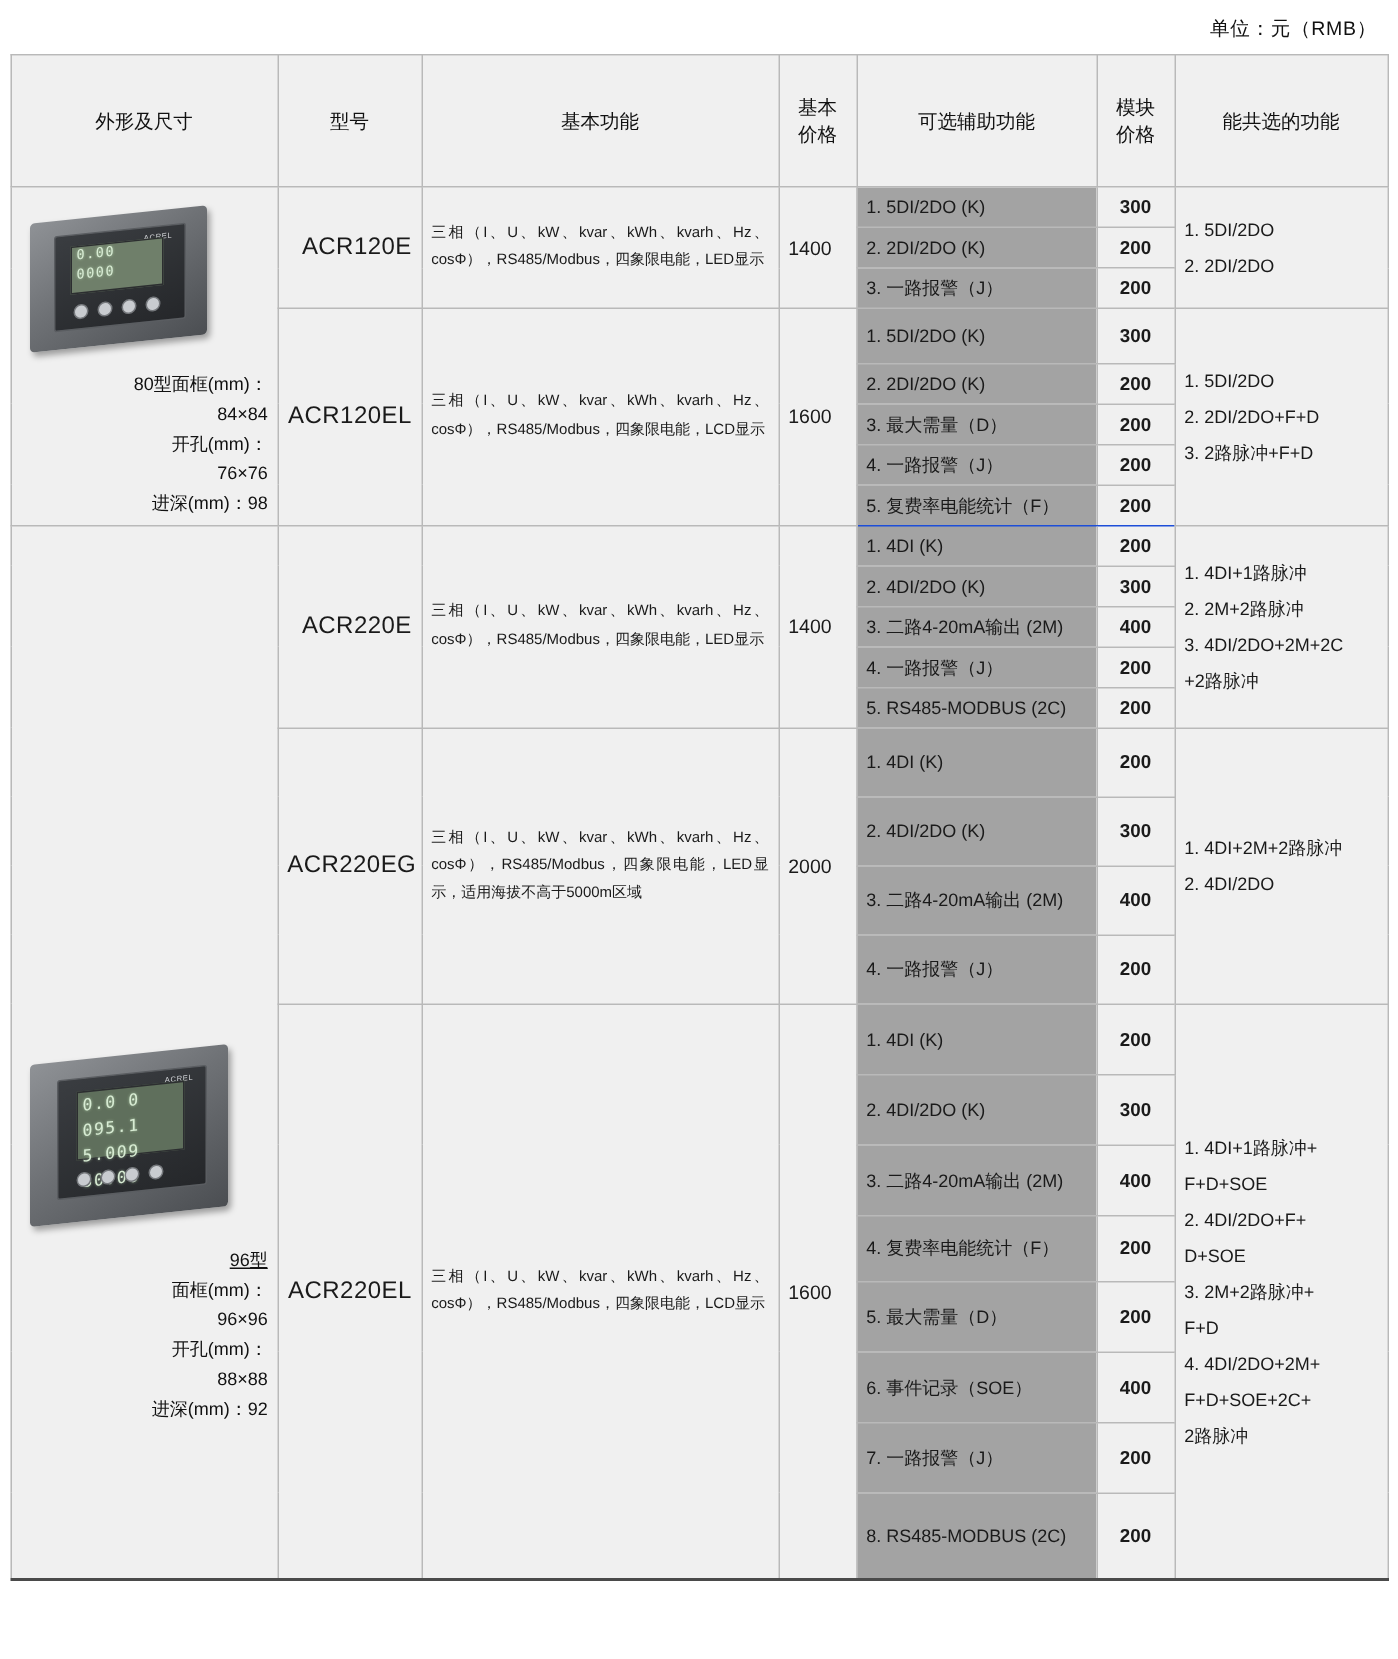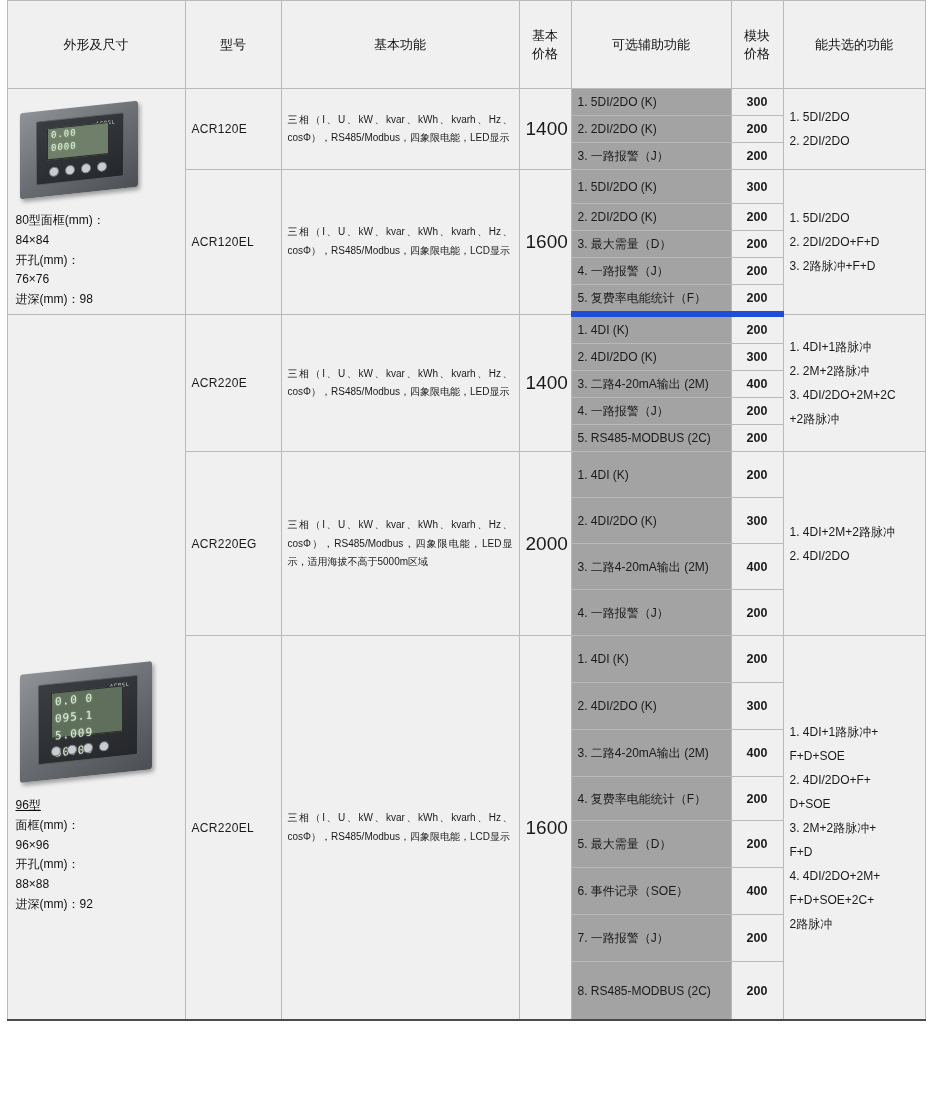--- a/index.html
+++ b/index.html
@@ -63,35 +63,35 @@
   col.c-combo   { width: 142px; }
 
   td.shape-cell {
     background: #f0f0f0;
     text-align: left;
     vertical-align: top;
     padding: 14px 10px 10px 18px;
   }
   td.model-cell {
     background: #f0f0f0;
-    text-align: left;
-    font-size: 12px;
+    text-align: right;
+    font-size: 16px;
     letter-spacing: 0.3px;
   }
   td.basic-cell {
     background: #f0f0f0;
     font-size: 10px;
     line-height: 1.85;
     padding: 8px 12px;
     text-align: justify;
   }
   td.price-cell {
     background: #f0f0f0;
-    text-align: center;
-    font-size: 19px;
+    text-align: left;
+    font-size: 13px;
   }
   td.aux-cell {
     background: #a3a3a3;
     font-size: 12px;
     padding-left: 9px;
     line-height: 1.5;
   }
   td.mprice-cell {
     background: #f0f0f0;
     text-align: center;
@@ -182,30 +182,32 @@
     right: 8px; top: 4px;
     font-size: 5px;
     color: #d5d7da;
     letter-spacing: 0.5px;
   }
   .dim-text {
     font-size: 12px;
     line-height: 1.65;
     color: #111;
     padding-left: 2px;
+    text-align: right;
   }
   .dim-text .u { text-decoration: underline; }
-  tbody tr.section-end > td { border-bottom: 6px solid #1d4ed8; }
+  tbody tr.section-end > td { border-bottom: 1px solid #1d4ed8; }
   table.spec { border-bottom: 2px solid #4a4a4a; }
 </style>
 </head>
 <body>
 
 <div class="page">
 
+  <div class="unit-line">单位：元（RMB）</div>
 
   <table class="spec">
     <colgroup>
       <col class="c-shape">
         <col class="c-model">
         <col class="c-basic">
         <col class="c-price">
       <col class="c-aux">
         <col class="c-mprice">
         <col class="c-combo">

